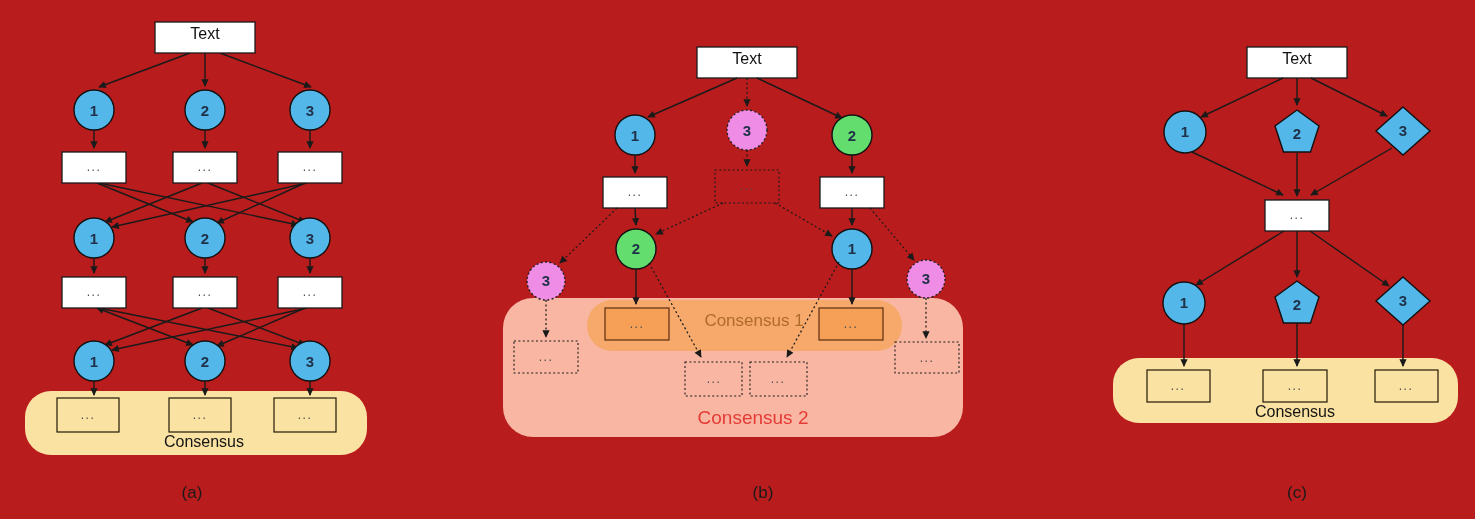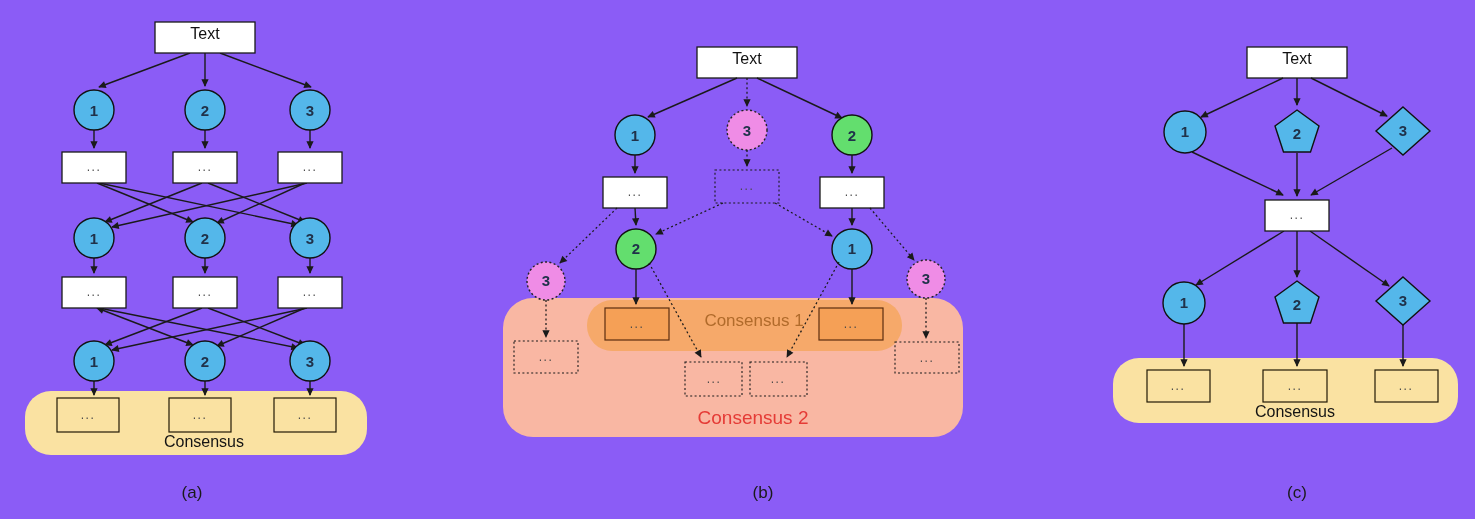--- a/index.html
+++ b/index.html
@@ -1,16 +1,16 @@
 <!DOCTYPE html>
 <html><head>
 <meta charset="utf-8">
 <style>
   html,body{margin:0;padding:0;background:#ffffff;}
-  .canvas{position:relative;width:1475px;height:519px;background:#8b5cf6;overflow:hidden;
+  .canvas{position:relative;width:1475px;height:519px;background:#b91c1c;overflow:hidden;
           font-family:"Liberation Sans",sans-serif;}
   .panel{position:absolute;top:0;}
   text{font-family:"Liberation Sans",sans-serif;}
   .titleLabel{font-size:16px;fill:#111;text-anchor:middle;}
   .nodeLabel{font-size:15px;font-weight:bold;fill:#20324a;text-anchor:middle;}
   .boxLabel{font-size:12px;fill:#4a4a4a;text-anchor:middle;letter-spacing:1.5px;}
   .regionLabel{font-size:16px;fill:#141414;text-anchor:middle;}
   .c1Label{font-size:17px;text-anchor:middle;}
   .c2Label{font-size:19px;text-anchor:middle;}
   .capLabel{font-size:17px;fill:#1a1a1a;text-anchor:middle;}

